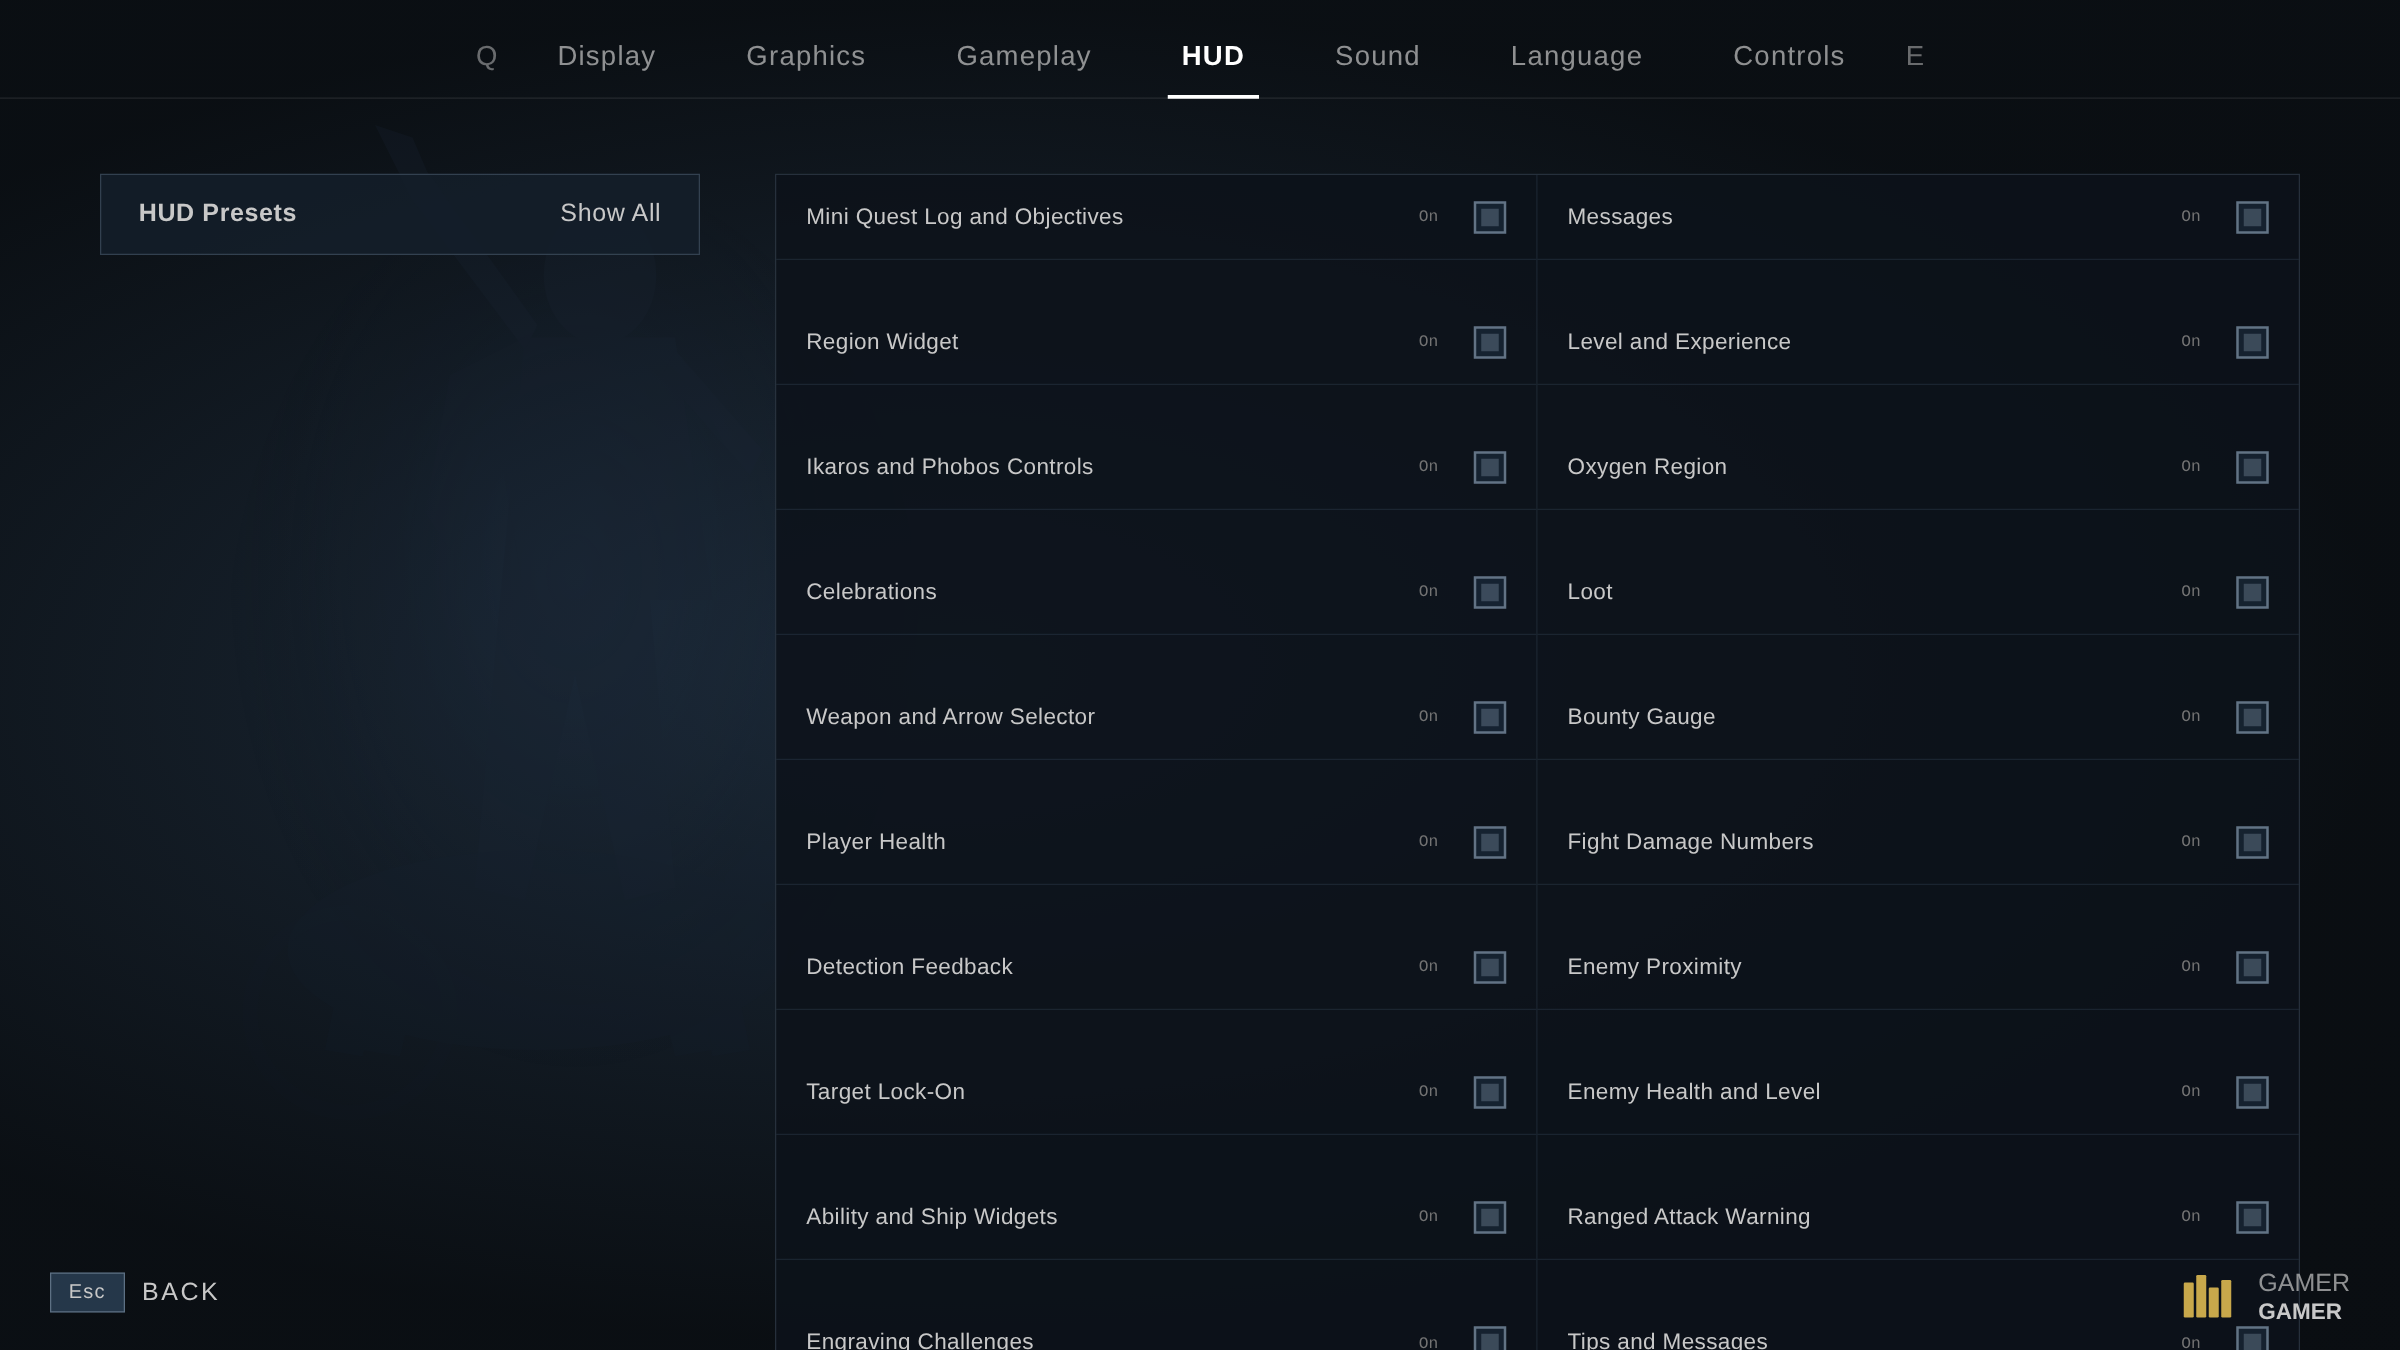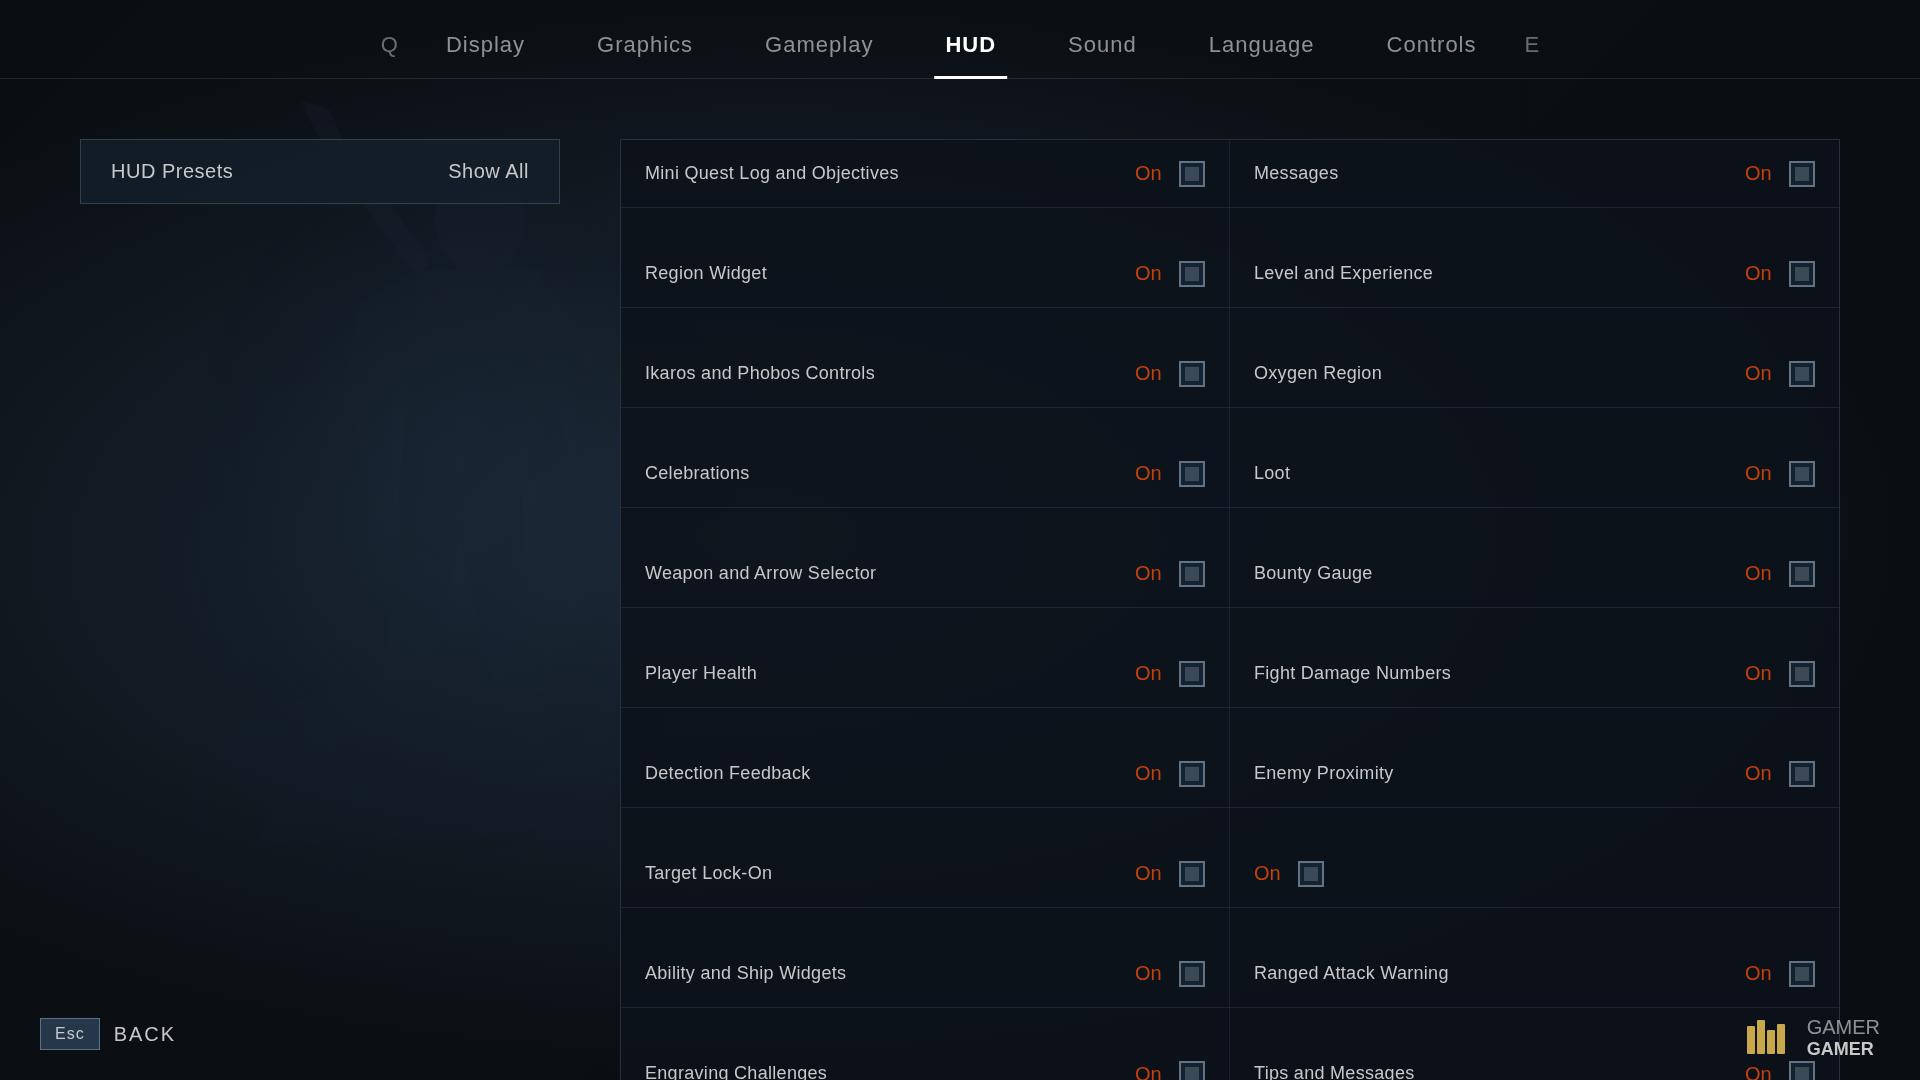--- a/index.html
+++ b/index.html
@@ -105,20 +105,21 @@
       align-items: center;
       justify-content: space-between;
       padding: 20px 30px;
       width: 100%;
     }
 
     .hud-presets-label {
       font-size: 20px;
       color: #c8c8c8;
       letter-spacing: 0.5px;
+      font-weight: bold;
     }
 
     .show-all-btn {
       font-size: 20px;
       color: #c8c8c8;
       cursor: pointer;
       letter-spacing: 0.5px;
     }
 
     
@@ -149,24 +150,25 @@
 
     .setting-name {
       flex: 1;
       font-size: 18px;
       color: #c8c8c8;
       letter-spacing: 0.3px;
       line-height: 1.3;
     }
 
     .setting-value {
-      font-size: 20px;
-      color: #c2410c;
+      font-size: 13px;
+      color: #737373;
       margin-right: 16px;
       min-width: 28px;
+      font-family: Liberation Mono, monospace;
     }
 
     .setting-checkbox {
       width: 26px;
       height: 26px;
       border: 2px solid rgba(150,170,190,0.6);
       background: rgba(30,50,70,0.5);
       display: flex;
       align-items: center;
       justify-content: center;
@@ -424,20 +426,21 @@
               <div class="setting-checkbox"></div>
             </div>
 
             <div class="setting-row">
               <span class="setting-name">Enemy Proximity</span>
               <span class="setting-value">On</span>
               <div class="setting-checkbox"></div>
             </div>
 
             <div class="setting-row">
+              <span class="setting-name">Enemy Health and Level</span>
               <span class="setting-value">On</span>
               <div class="setting-checkbox"></div>
             </div>
 
             <div class="setting-row">
               <span class="setting-name">Ranged Attack Warning</span>
               <span class="setting-value">On</span>
               <div class="setting-checkbox"></div>
             </div>
 

